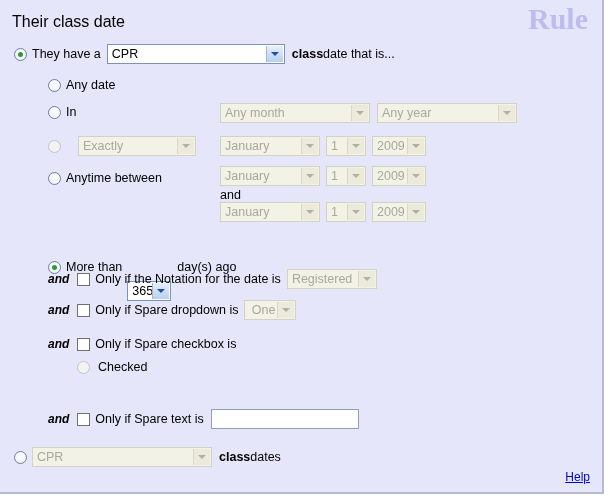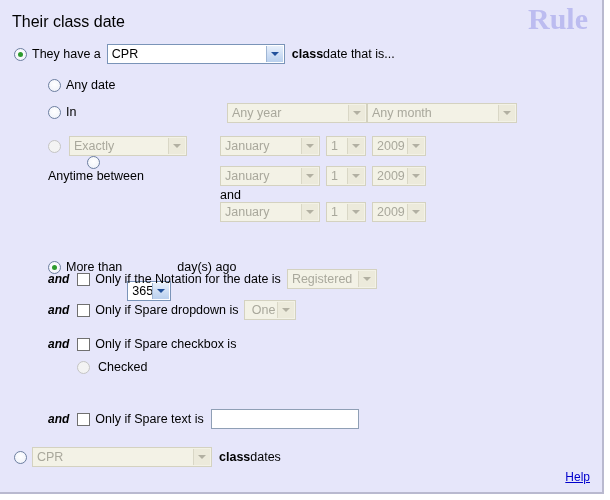--- a/index.html
+++ b/index.html
@@ -185,53 +185,53 @@
   <div class="row" style="left:48px; top:78px;">
     <span class="radio"></span>
     <span class="lbl">Any date</span>
   </div>
 
   <div class="row" style="left:48px; top:105px;">
     <span class="radio"></span>
     <span class="lbl">In</span>
   </div>
   <div class="row" style="left:220px; top:103px;">
+    <span class="sel off" style="width:150px;">
+      <span>Any month</span>
+      <span class="arrow"></span>
+    </span>
     <span class="sel off" style="width:140px; margin-left:7px;">
       <span>Any year</span>
       <span class="arrow"></span>
     </span>
-    <span class="sel off" style="width:150px;">
-      <span>Any month</span>
-      <span class="arrow"></span>
-    </span>
   </div>
 
   <div class="row" style="left:48px; top:136px;">
     <span class="radio disabled"></span>
-    <span class="sel off" style="width:118px; margin-left:3px;">
+    <span class="sel off" style="width:118px; margin-left:12px;">
       <span>Exactly</span>
       <span class="arrow"></span>
     </span>
   </div>
   <div class="row" style="left:220px; top:136px;">
     <span class="sel off" style="width:100px;">
       <span>January</span>
       <span class="arrow"></span>
     </span>
     <span class="sel off" style="width:40px; margin-left:6px;">
       <span>1</span>
       <span class="arrow"></span>
     </span>
     <span class="sel off" style="width:54px; margin-left:6px;">
       <span>2009</span>
       <span class="arrow"></span>
     </span>
   </div>
 
-  <div class="row" style="left:48px; top:156px;flex-direction:column;">
+  <div class="row" style="left:48px; top:171px;">
     <span class="radio"></span>
     <span class="lbl">Anytime between</span>
   </div>
   <div class="row" style="left:220px; top:166px;">
     <span class="sel off" style="width:100px;">
       <span>January</span>
       <span class="arrow"></span>
     </span>
     <span class="sel off" style="width:40px; margin-left:6px;">
       <span>1</span>

